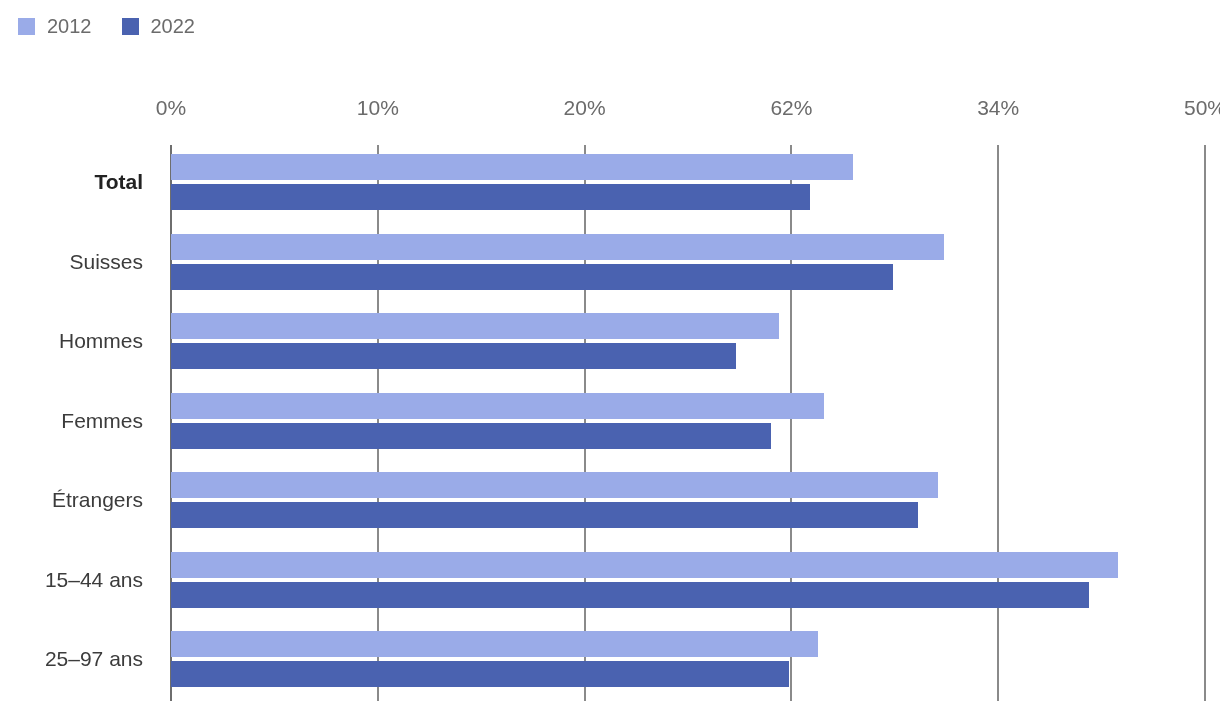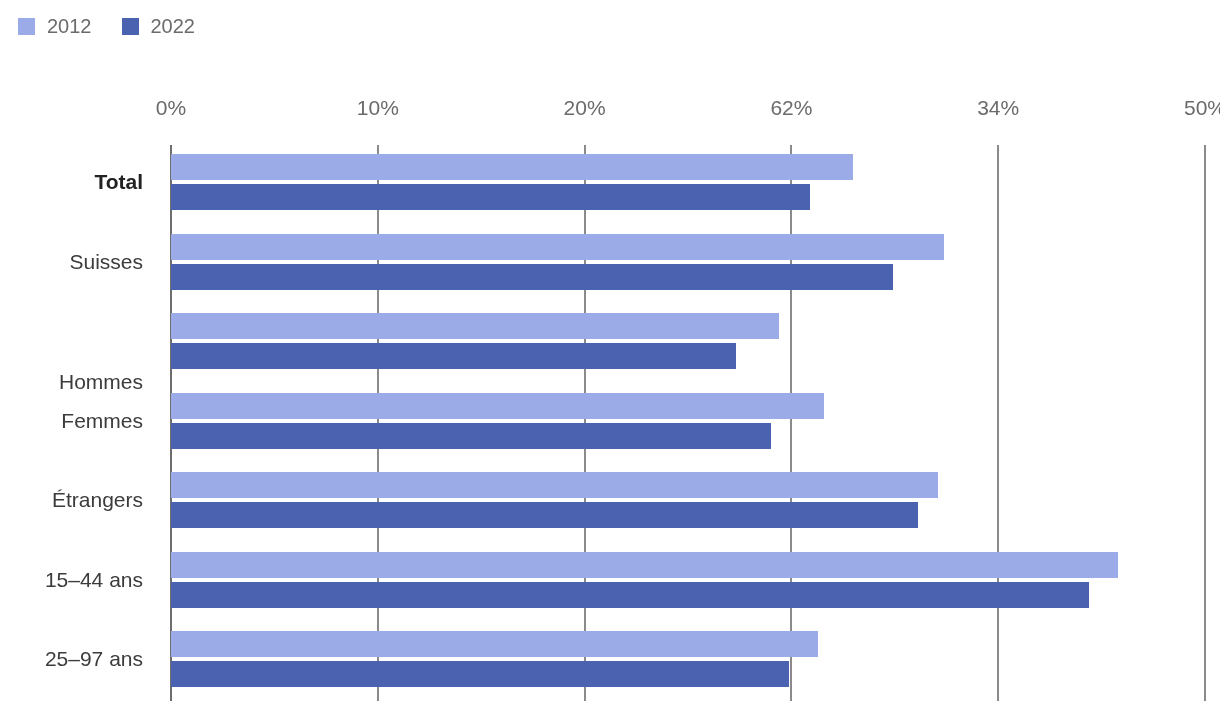--- a/index.html
+++ b/index.html
@@ -192,18 +192,18 @@
         </div>
         <div class="group" style="top: 486px; height: 56px;">
           <div class="bar bar-2012" style="width: 647.284px; background: rgb(154, 171, 232); top: 0px;"></div>
           <div class="bar bar-2022" style="width: 618.332px; background: rgb(74, 98, 176); top: 30px;"></div>
         </div>
       </div>
   </div>
 
 <div class="cat-label bold" style="top: 171px;">Total</div>
     <div class="cat-label" style="top: 250.5px;">Suisses</div>
-    <div class="cat-label" style="top: 330px; margin-top: 41px;">Hommes</div>
+    <div class="cat-label" style="top: 330px;">Hommes</div>
     <div class="cat-label" style="top: 409.5px;">Femmes</div>
     <div class="cat-label" style="top: 489px;">Étrangers</div>
     <div class="cat-label" style="top: 568.5px;">15–44 ans</div>
     <div class="cat-label" style="top: 648px;">25–97 ans</div>
   </div>
 
 </body></html>

